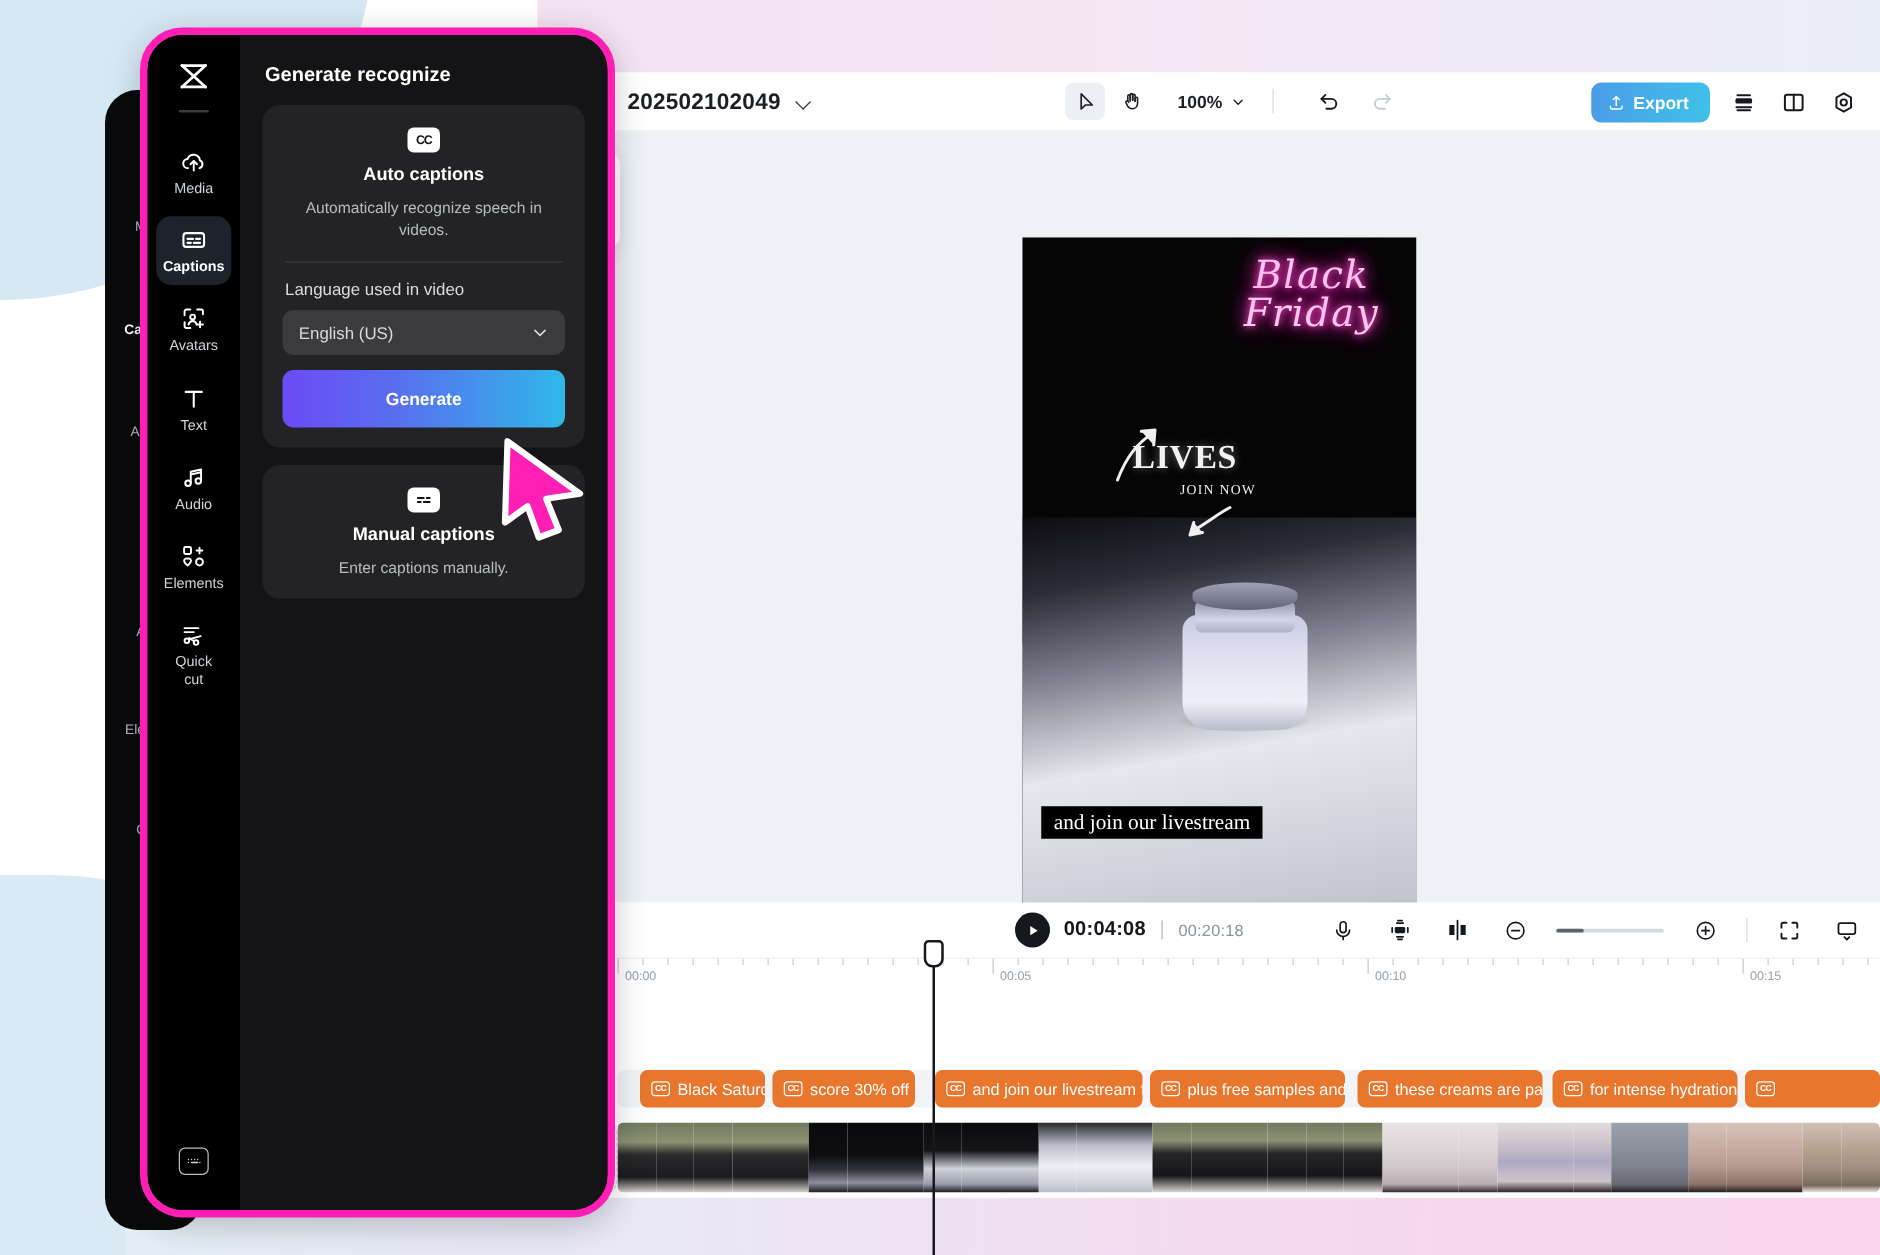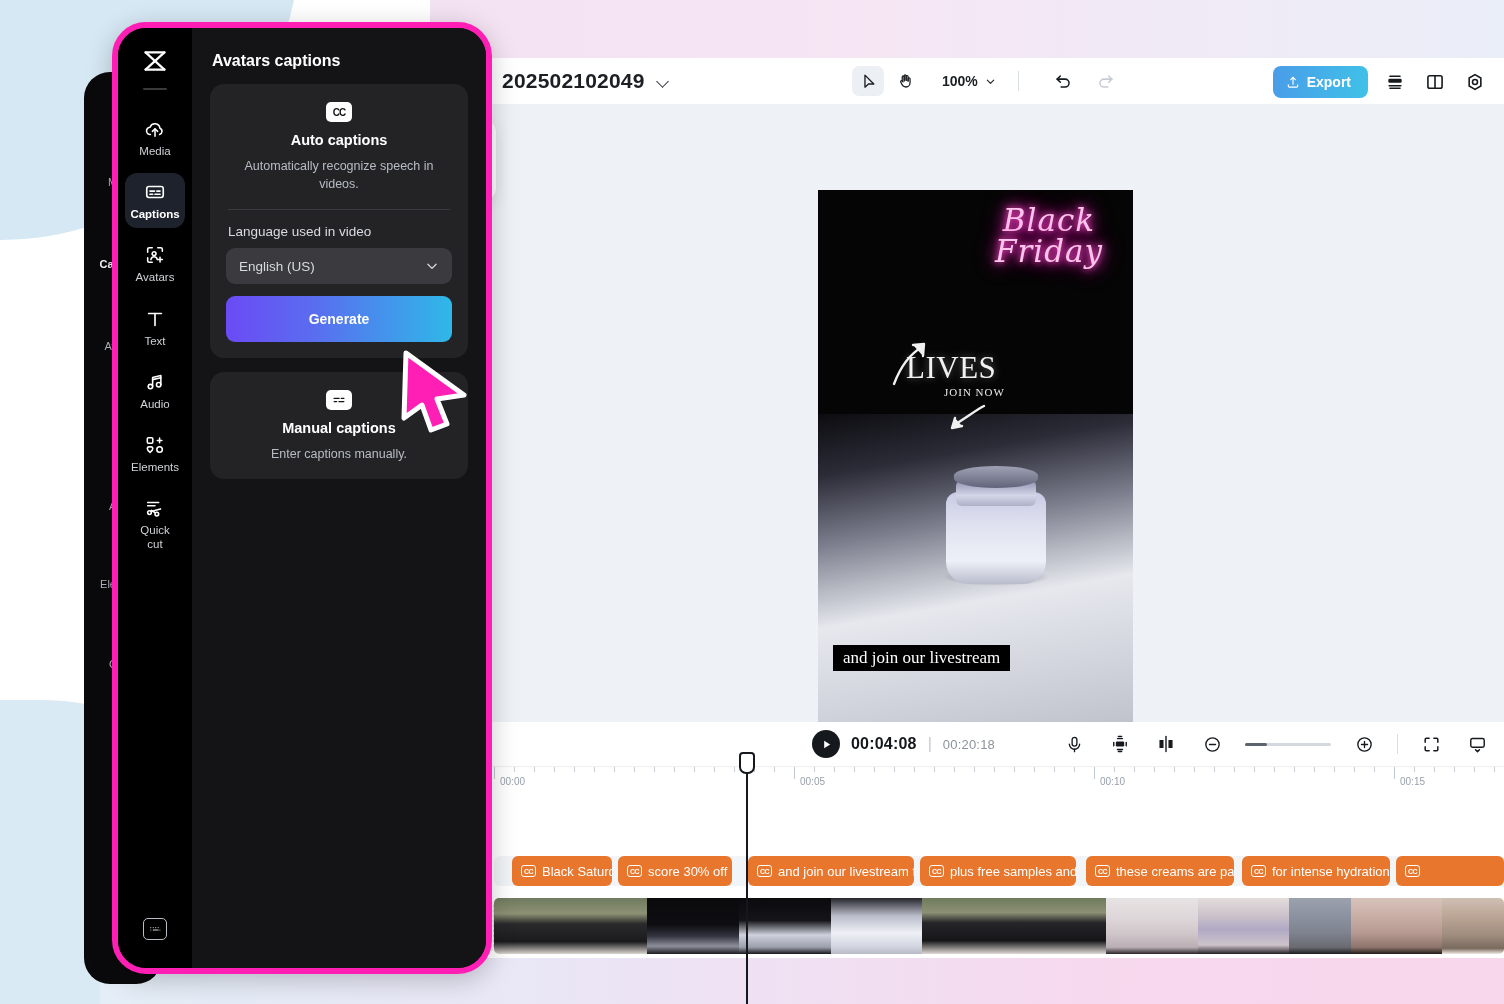--- a/index.html
+++ b/index.html
@@ -44,21 +44,21 @@
   .editor {
     position: absolute; left: 436px; top: 58px; width: 1068px; height: 900px;
     background: #ffffff;
   }
   .topbar {
     position: absolute; left: 0; top: 0; width: 1068px; height: 46px;
     background: #ffffff;
     display: flex; align-items: center;
   }
   .proj-name {
-    margin-left: 66px; font-size: 21px; font-weight: bold; color: #1c1f23;
+    margin-left: 66px; font-size: 18px; font-weight: bold; color: #1c1f23;
     letter-spacing: .2px;
   }
   .caret {
     margin-left: 12px; width: 12px; height: 12px; position: relative; cursor: pointer;
   }
   .caret::after {
     content: ""; position: absolute; left: 1px; top: 2px;
     width: 8px; height: 8px; border-right: 1.8px solid #33373d; border-bottom: 1.8px solid #33373d;
     transform: rotate(45deg);
   }
@@ -110,21 +110,21 @@
   .neon {
     position:absolute; right:14px; top:14px; width:140px; text-align:center;
     font-family:"DejaVu Serif", serif; font-style: italic; color:#ffc4ec;
     text-shadow: 0 0 6px #ff4fd0, 0 0 14px #ff2fc4, 0 0 22px #e016a8;
     line-height: 1.05;
   }
   .neon .l1 { font-size: 31px; letter-spacing: 1px; }
   .neon .l2 { font-size: 31px; letter-spacing: 1px; margin-top:-2px; }
   .lives {
     position:absolute; left:88px; top:160px;
-    font-family:"Liberation Serif", serif; font-weight:normal; font-size:31px;
+    font-family:"Liberation Serif", serif; font-weight:bold; font-size:27px;
     color:#f2f2f2; letter-spacing:0.5px;
     text-shadow: 0 0 8px rgba(255,255,255,.4);
   }
   .joinnow {
     position:absolute; left:126px; top:196px;
     font-family:"Liberation Serif", serif; font-size:11px; color:#ededed; letter-spacing:1px;
   }
   .arrow-up, .arrow-dn { position:absolute; }
   .jar {
     position:absolute; left:122px; top:276px; width:112px; height:118px;
@@ -737,21 +737,21 @@
           </div>
         </div>
       <div class="kbd-btn">
         <svg width="14" height="10" viewBox="0 0 20 14" fill="none" stroke="#cfd3d9" stroke-width="1.6" stroke-linecap="round">
           <path d="M4 5h.01M7.5 5h.01M11 5h.01M14.5 5h.01M4 8.5h.01M7.5 8.5h7M17 8.5h.01"></path>
         </svg>
       </div>
     </div>
 
     <div class="panel">
-      <div class="panel-title">Avatars captions</div>
+      <div class="panel-title">Generate recognize</div>
 
       <div class="card">
         <div class="card-ico">
           <span>CC</span>
         </div>
         <div class="card-title">Auto captions</div>
         <div class="card-desc">Automatically recognize speech in videos.</div>
         <div class="hr"></div>
         <div class="field-lab">Language used in video</div>
         <div class="select">

